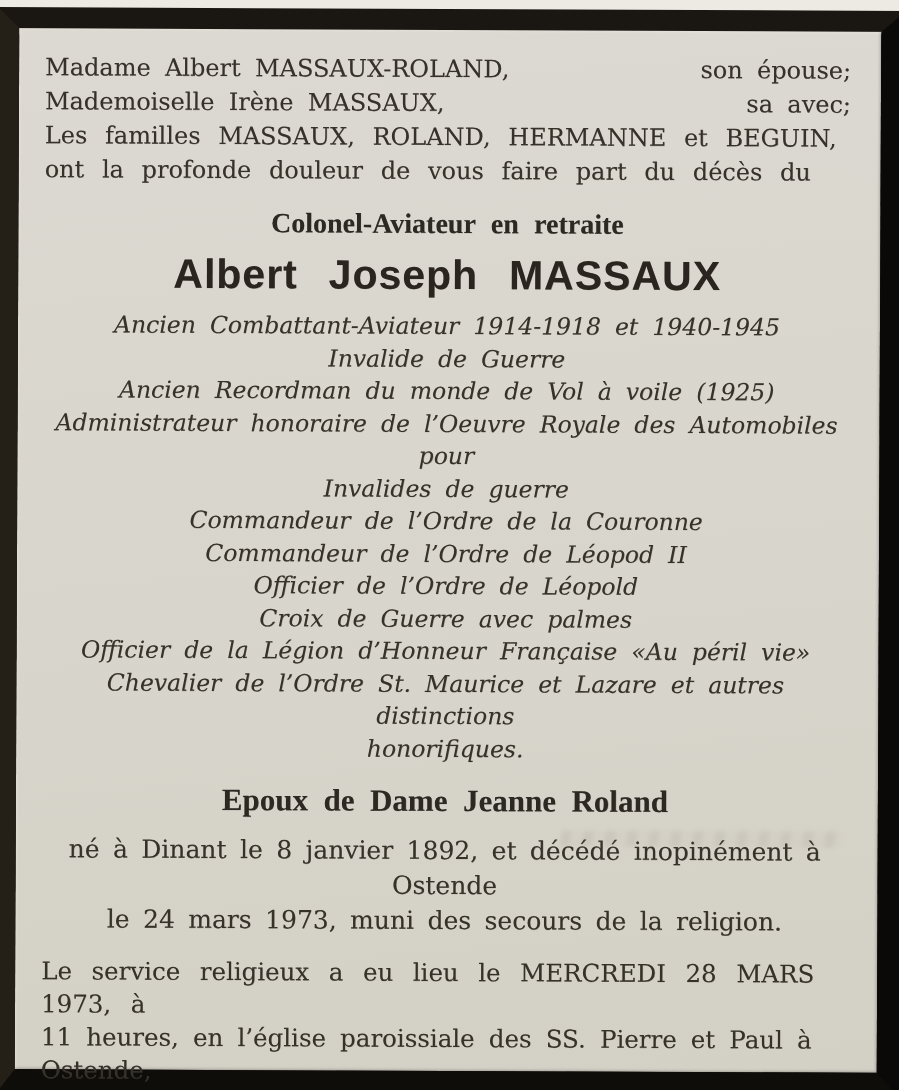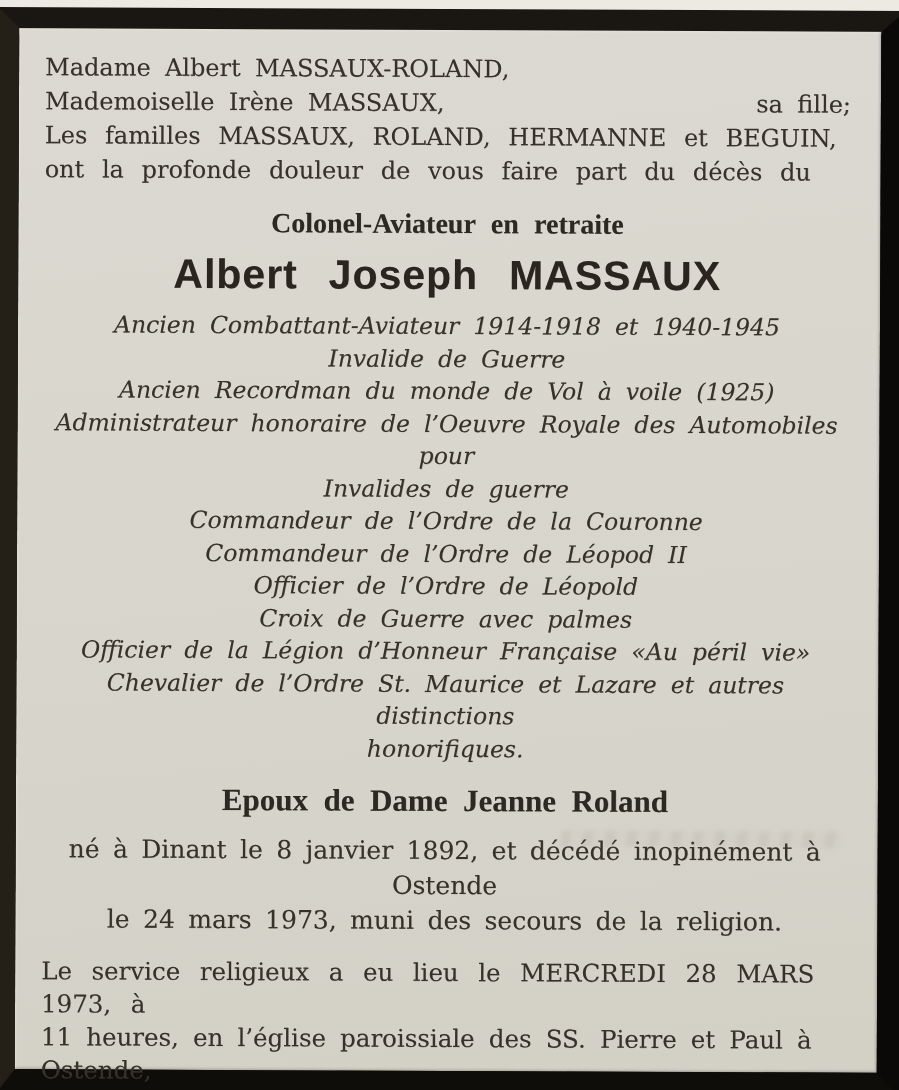--- a/index.html
+++ b/index.html
@@ -132,24 +132,25 @@
 </style>
 </head>
 <body>
 
 <div class="frame">
   <div class="content">
 
     <div class="intro">
       <div class="intro-row">
         <span>Madame Albert MASSAUX-ROLAND,</span>
+        <span>son épouse;</span>
       </div>
       <div class="intro-row">
         <span>Mademoiselle Irène MASSAUX,</span>
-        <span>sa fille;</span>
+        <span>sa avec;</span>
       </div>
       <div class="intro-row">
         <span class="wide">Les familles MASSAUX, ROLAND, HERMANNE et BEGUIN,</span>
       </div>
       <div class="intro-row">
         <span class="wide">ont la profonde douleur de vous faire part du décès du</span>
       </div>
     </div>
 
     <div class="rank-title">Colonel-Aviateur en retraite</div>

